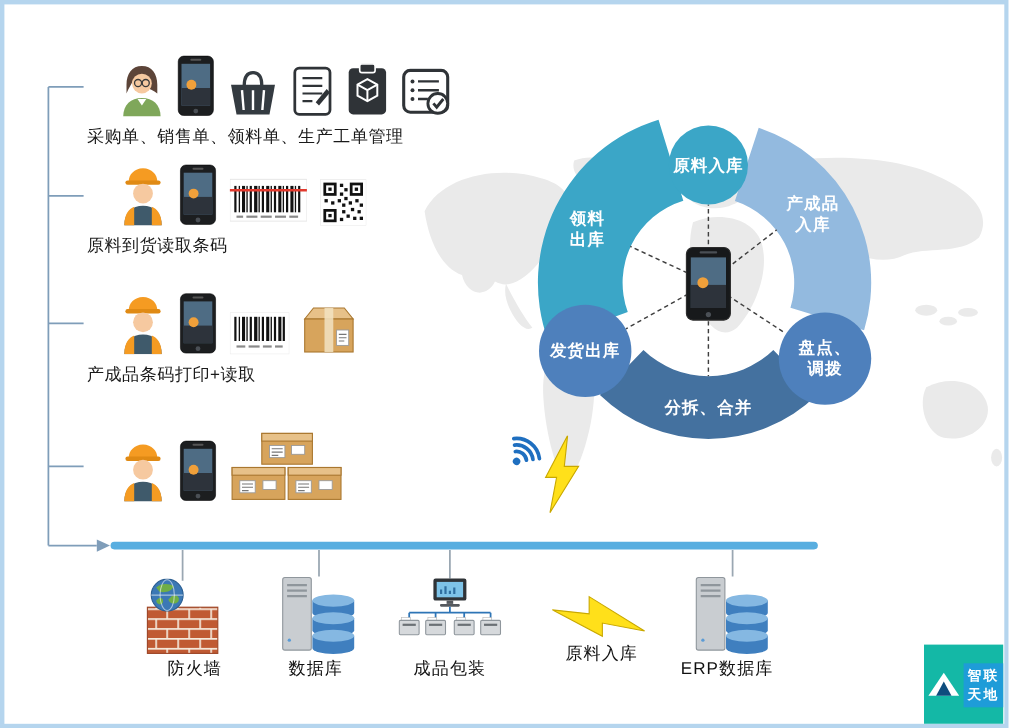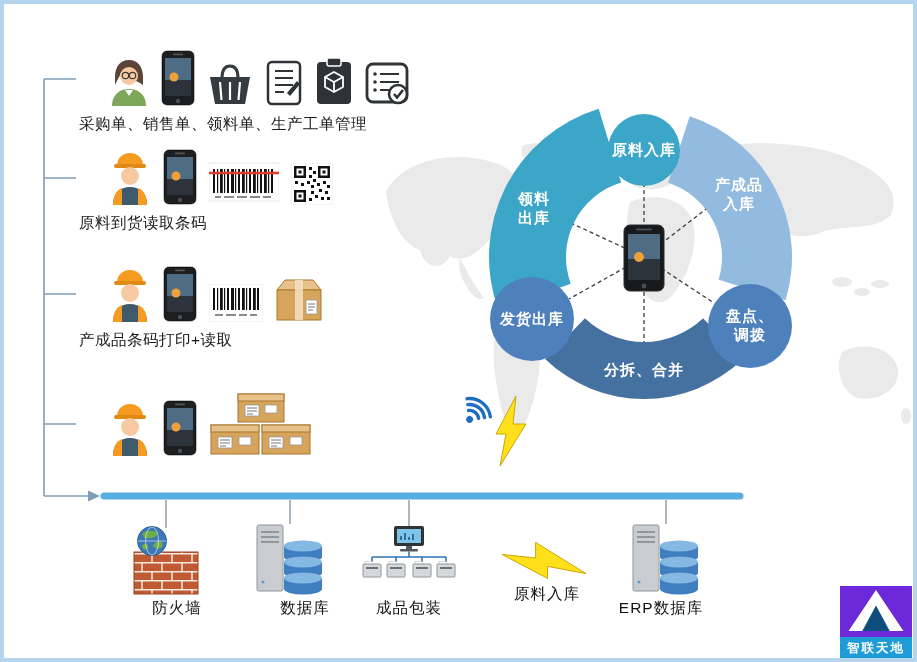--- a/index.html
+++ b/index.html
@@ -13,22 +13,22 @@
   
   .item{position:absolute;}
   .icons{display:flex;align-items:flex-end;gap:12px;padding-left:30px;}
   .caption{font-size:15.5px;color:#1a1a1a;margin-top:8px;letter-spacing:.5px;white-space:nowrap;}
   
   .node-label{fill:#fff;font-size:15px;font-weight:700;text-anchor:middle;letter-spacing:1px;
     font-family:"Liberation Sans",sans-serif;}
   
   .blabel{position:absolute;top:594px;font-size:15.5px;color:#111;text-align:center;letter-spacing:1px;}
   
-  .logo{position:absolute;left:836px;top:582px;width:72px;height:74px;background:#6d28d9;
-    display:flex;flex-direction:column;align-items:center;justify-content:flex-end;z-index:5;}
+  .logo{position:absolute;left:836px;top:582px;width:72px;height:74px;background:#14b8a6;
+    display:flex;flex-direction:row;align-items:center;justify-content:flex-end;z-index:5;}
   .logo svg{margin-bottom:2px;}
   .logo-text{background:#1E9CD8;width:100%;text-align:center;color:#fff;font-size:12.5px;
     font-weight:700;letter-spacing:2px;padding:3px 0;}
   .z0{z-index:0}.z1{z-index:1}.z2{z-index:2}
 </style>
 </head>
 <body>
 
 <div class="canvas">
 
@@ -351,21 +351,21 @@
     <rect x="3" y="3" width="26" height="66" rx="2" fill="#C9CDD1" stroke="#8F969C"></rect>
     <path d="M7,10 H25 M7,15 H25 M7,20 H25" stroke="#8F969C" stroke-width="2"></path>
     <circle cx="9" cy="60" r="1.5" fill="#5B9BD5"></circle>
     <path d="M30,24 V35 A19,5.5 0 0 0 68,35 V24 Z" fill="#3F7FBF"></path>
       <ellipse cx="49" cy="24" rx="19" ry="5.5" fill="#85B8E2"></ellipse>
     <path d="M30,40 V51 A19,5.5 0 0 0 68,51 V40 Z" fill="#3F7FBF"></path>
       <ellipse cx="49" cy="40" rx="19" ry="5.5" fill="#85B8E2"></ellipse>
     <path d="M30,56 V67 A19,5.5 0 0 0 68,67 V56 Z" fill="#3F7FBF"></path>
       <ellipse cx="49" cy="56" rx="19" ry="5.5" fill="#85B8E2"></ellipse>
   </svg>
-  <div class="blabel" style="left:256px;width:90px">数据库</div>
+  <div class="blabel" style="left:238px;width:90px">数据库</div>
 
   <svg class="abs z2" style="left:358px;top:520px" width="94" height="68" viewBox="0 0 94 68">
     <rect x="32" y="2" width="30" height="20" rx="2" fill="#2F3337"></rect>
     <rect x="35" y="5" width="24" height="14" fill="#7EC3E8"></rect>
     <path d="M39,16 V12 M43,16 V9 M47,16 V13 M51,16 V10" stroke="#2F6FA0" stroke-width="2"></path>
     <rect x="44" y="22" width="6" height="3" fill="#55595e"></rect>
     <rect x="38" y="25" width="18" height="2.5" rx="1" fill="#55595e"></rect>
     <path d="M47,27.5 V33 M10,33 H84 M10,33 V40 M34,33 V40 M60,33 V40 M84,33 V40" stroke="#2E75B6" stroke-width="1.6" fill="none"></path>
     <g>
       <rect x="3" y="37.5" width="8" height="4" fill="#fff" stroke="#bbb" stroke-width="0.6"></rect>

